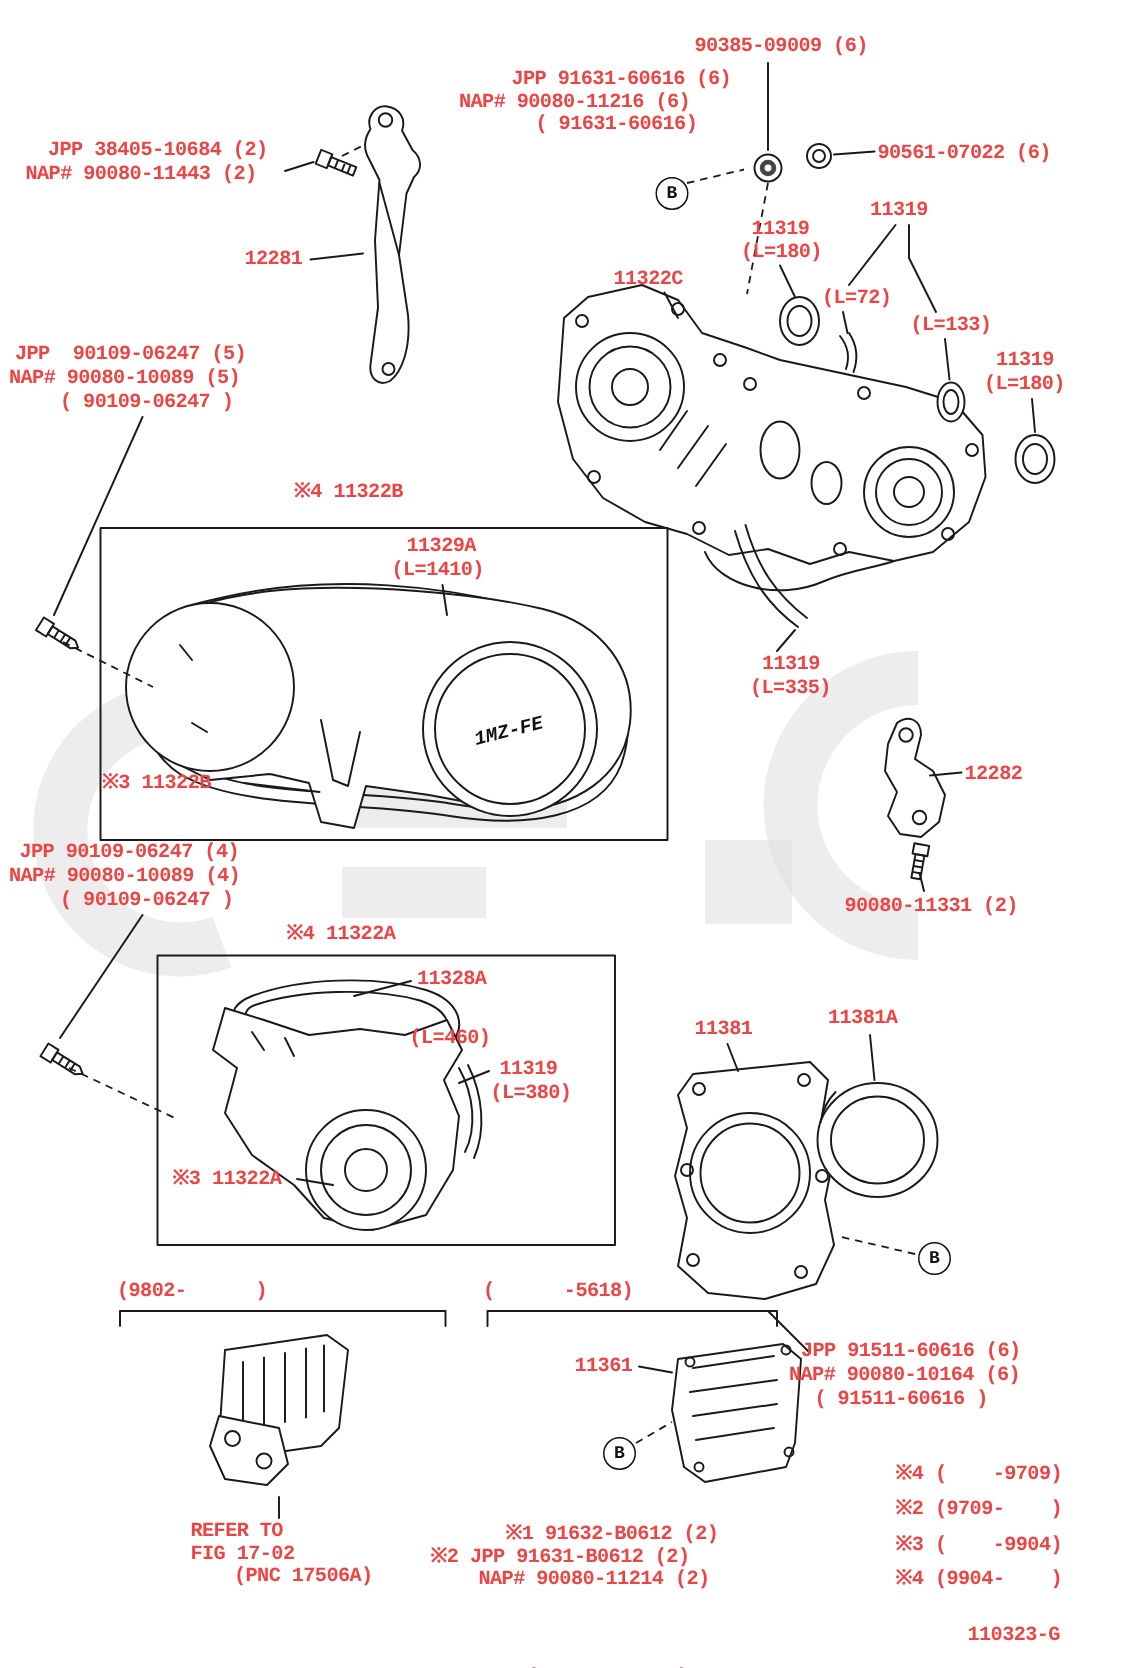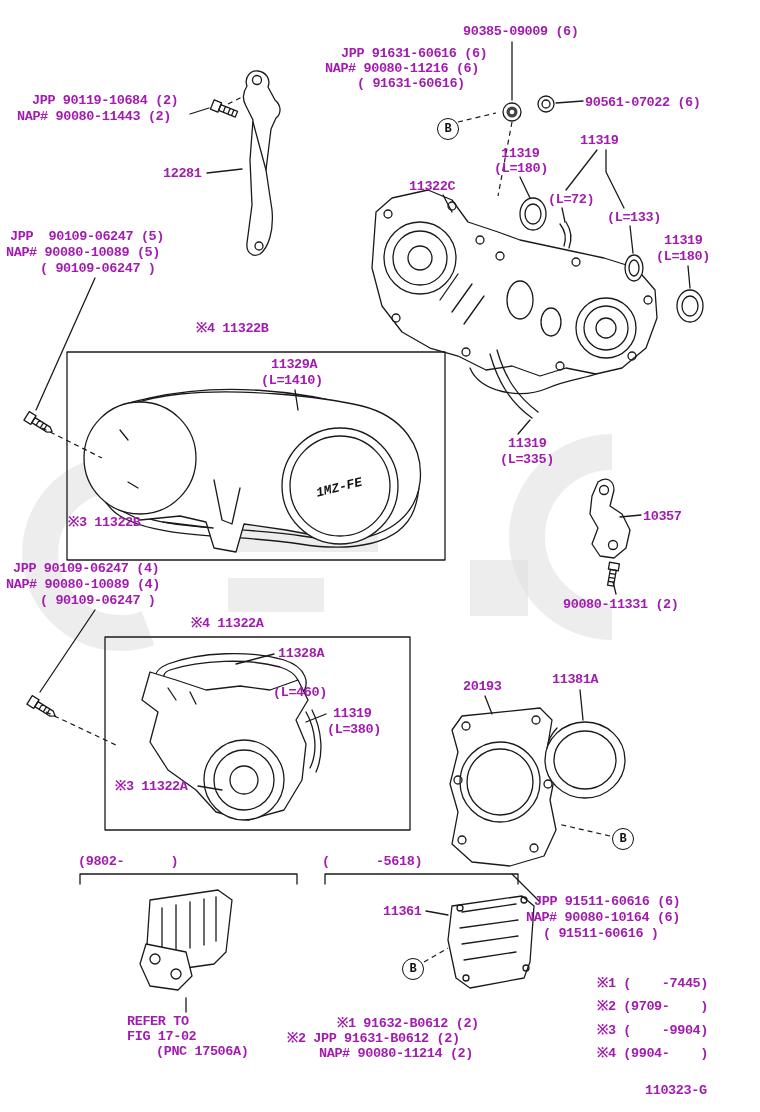--- a/index.html
+++ b/index.html
@@ -1,20 +1,20 @@
 <!DOCTYPE html>
 <html><head>
 <meta charset="utf-8">
 <style>
   html,body{margin:0;padding:0;background:#fff;}
   .stage{position:relative;width:760px;height:1112px;background:#fff;overflow:hidden;
          font-family:"Liberation Mono","DejaVu Sans Mono",monospace;}
   svg.art{position:absolute;left:0;top:0;}
   .lbl{position:absolute;font:bold 13.5px "Liberation Mono","DejaVu Sans Mono",monospace;
-       color:#a21caf;white-space:pre;line-height:15px;letter-spacing:-0.4px;}
+       color:#ef4444;white-space:pre;line-height:15px;letter-spacing:-0.4px;}
   .bcircle{position:absolute;width:20px;height:20px;border:1.8px solid #111;border-radius:50%;
        display:flex;align-items:center;justify-content:center;
        font:bold 12px "Liberation Mono","DejaVu Sans Mono",monospace;color:#111;background:#fff;}
   .ln{stroke:#1a1a1a;stroke-width:1.3;fill:none;stroke-linecap:round;stroke-linejoin:round;}
   .lnf{stroke:#1a1a1a;stroke-width:1.3;fill:#fff;stroke-linejoin:round;}
   .dash{stroke:#1a1a1a;stroke-width:1.2;fill:none;stroke-dasharray:5 4;}
   .wm{fill:#dedede;opacity:.55;}
   .wmL{stroke:#dedede;stroke-width:36;fill:none;opacity:.55;}
 </style>
 </head>
@@ -214,70 +214,70 @@
     <path d="M458,122 L496,113"></path>
     <path d="M42,428 L102,458"></path>
     <path d="M46,712 L118,746"></path>
     <path d="M610,836 L558,824"></path>
     <path d="M424,962 L448,948"></path>
   </g>
 </svg>
 
   <div class="lbl" style="left:463px;top:24px">90385-09009 (6)</div>
   <div class="lbl" style="left:341px;top:46px">JPP 91631-60616 (6)</div>
-  <div class="lbl" style="left:325px;top:61px">NAP# 90080-11216 (6)</div>
+  <div class="lbl" style="left:306px;top:61px">NAP# 90080-11216 (6)</div>
   <div class="lbl" style="left:357px;top:76px">( 91631-60616)</div>
   <div class="lbl" style="left:585px;top:95px">90561-07022 (6)</div>
-  <div class="lbl" style="left:32px;top:93px">JPP 90119-10684 (2)</div>
+  <div class="lbl" style="left:32px;top:93px">JPP 38405-10684 (2)</div>
   <div class="lbl" style="left:17px;top:109px">NAP# 90080-11443 (2)</div>
   <div class="lbl" style="left:163px;top:166px">12281</div>
   <div class="lbl" style="left:409px;top:179px">11322C</div>
   <div class="lbl" style="left:501px;top:146px">11319</div>
   <div class="lbl" style="left:494px;top:161px">(L=180)</div>
   <div class="lbl" style="left:580px;top:133px">11319</div>
   <div class="lbl" style="left:548px;top:192px">(L=72)</div>
   <div class="lbl" style="left:607px;top:210px">(L=133)</div>
   <div class="lbl" style="left:664px;top:233px">11319</div>
   <div class="lbl" style="left:656px;top:249px">(L=180)</div>
   <div class="lbl" style="left:10px;top:229px">JPP  90109-06247 (5)</div>
   <div class="lbl" style="left:6px;top:245px">NAP# 90080-10089 (5)</div>
   <div class="lbl" style="left:40px;top:261px">( 90109-06247 )</div>
   <div class="lbl" style="left:196px;top:321px">※4 11322B</div>
   <div class="lbl" style="left:271px;top:357px">11329A</div>
   <div class="lbl" style="left:261px;top:373px">(L=1410)</div>
   <div class="lbl" style="left:68px;top:515px">※3 11322B</div>
   <div class="lbl" style="left:508px;top:436px">11319</div>
   <div class="lbl" style="left:500px;top:452px">(L=335)</div>
-  <div class="lbl" style="left:643px;top:509px">10357</div>
+  <div class="lbl" style="left:643px;top:509px">12282</div>
   <div class="lbl" style="left:563px;top:597px">90080-11331 (2)</div>
   <div class="lbl" style="left:13px;top:561px">JPP 90109-06247 (4)</div>
   <div class="lbl" style="left:6px;top:577px">NAP# 90080-10089 (4)</div>
   <div class="lbl" style="left:40px;top:593px">( 90109-06247 )</div>
   <div class="lbl" style="left:191px;top:616px">※4 11322A</div>
   <div class="lbl" style="left:278px;top:646px">11328A</div>
   <div class="lbl" style="left:273px;top:685px">(L=460)</div>
   <div class="lbl" style="left:333px;top:706px">11319</div>
   <div class="lbl" style="left:327px;top:722px">(L=380)</div>
   <div class="lbl" style="left:115px;top:779px">※3 11322A</div>
-  <div class="lbl" style="left:463px;top:679px">20193</div>
+  <div class="lbl" style="left:463px;top:679px">11381</div>
   <div class="lbl" style="left:552px;top:672px">11381A</div>
   <div class="lbl" style="left:78px;top:854px">(9802-      )</div>
   <div class="lbl" style="left:322px;top:854px">(      -5618)</div>
   <div class="lbl" style="left:383px;top:904px">11361</div>
   <div class="lbl" style="left:534px;top:894px">JPP 91511-60616 (6)</div>
   <div class="lbl" style="left:526px;top:910px">NAP# 90080-10164 (6)</div>
   <div class="lbl" style="left:543px;top:926px">( 91511-60616 )</div>
   <div class="lbl" style="left:127px;top:1014px">REFER TO</div>
   <div class="lbl" style="left:127px;top:1029px">FIG 17-02</div>
   <div class="lbl" style="left:156px;top:1044px">(PNC 17506A)</div>
   <div class="lbl" style="left:337px;top:1016px">※1 91632-B0612 (2)</div>
   <div class="lbl" style="left:287px;top:1031px">※2 JPP 91631-B0612 (2)</div>
   <div class="lbl" style="left:319px;top:1046px">NAP# 90080-11214 (2)</div>
   <div class="lbl" style="left:351px;top:1111px">(91631-B0612 )</div>
-  <div class="lbl" style="left:597px;top:976px">※1 (    -7445)</div>
+  <div class="lbl" style="left:597px;top:976px">※4 (    -9709)</div>
   <div class="lbl" style="left:597px;top:999px">※2 (9709-    )</div>
   <div class="lbl" style="left:597px;top:1023px">※3 (    -9904)</div>
   <div class="lbl" style="left:597px;top:1046px">※4 (9904-    )</div>
   <div class="lbl" style="left:645px;top:1083px">110323-G</div>
 
   <div class="bcircle" style="left:437px;top:118px">B</div>
   <div class="bcircle" style="left:612px;top:828px">B</div>
   <div class="bcircle" style="left:402px;top:958px">B</div>
 
 </div>

